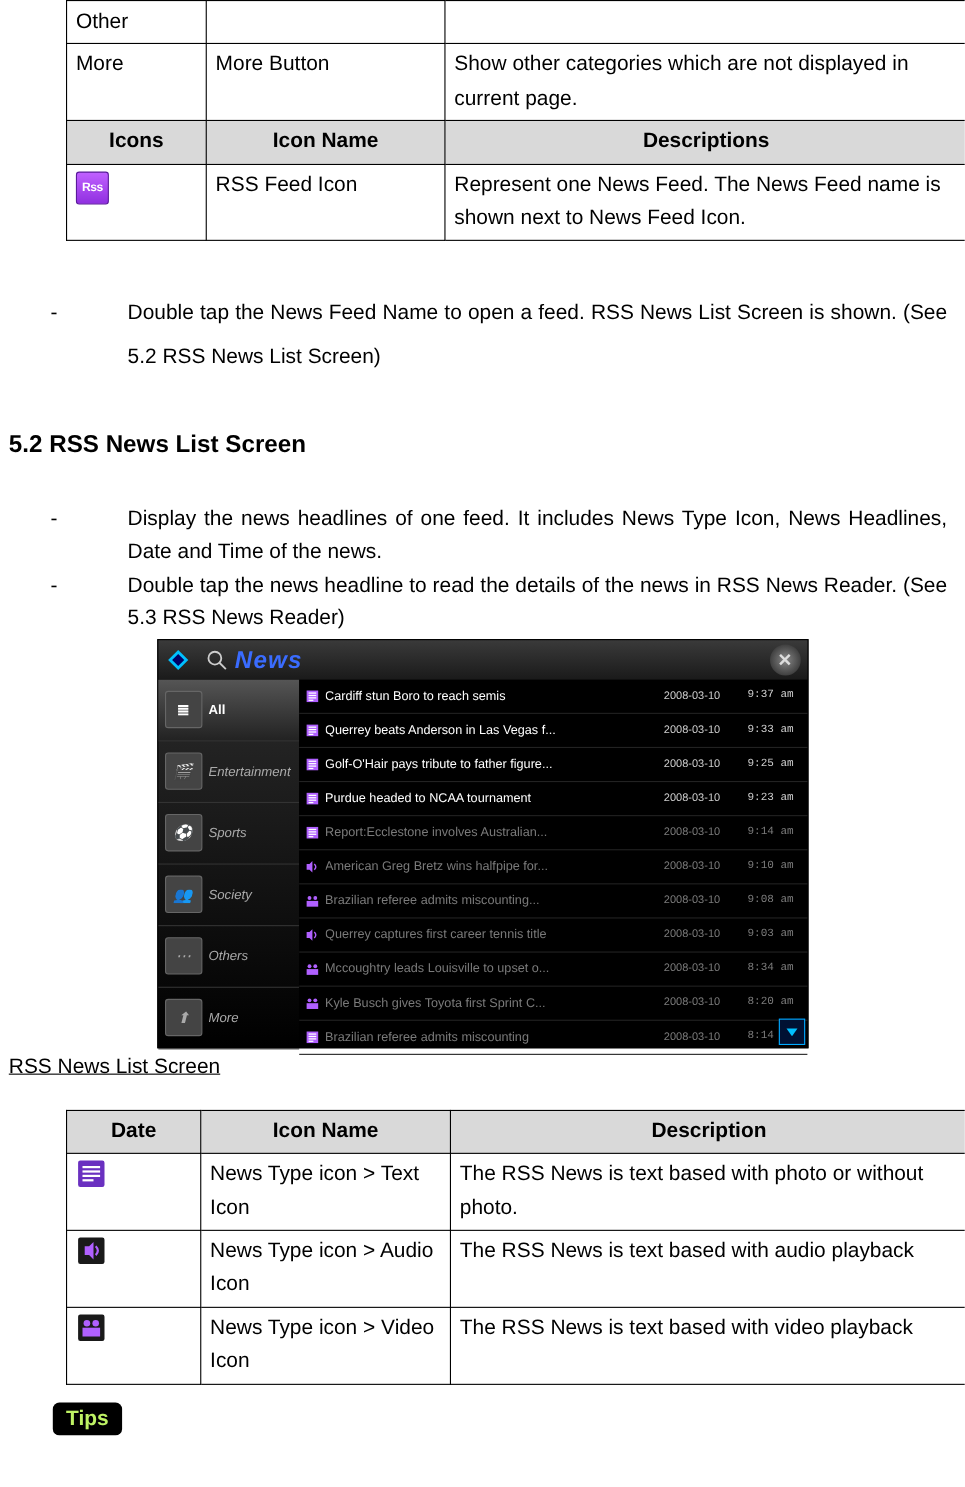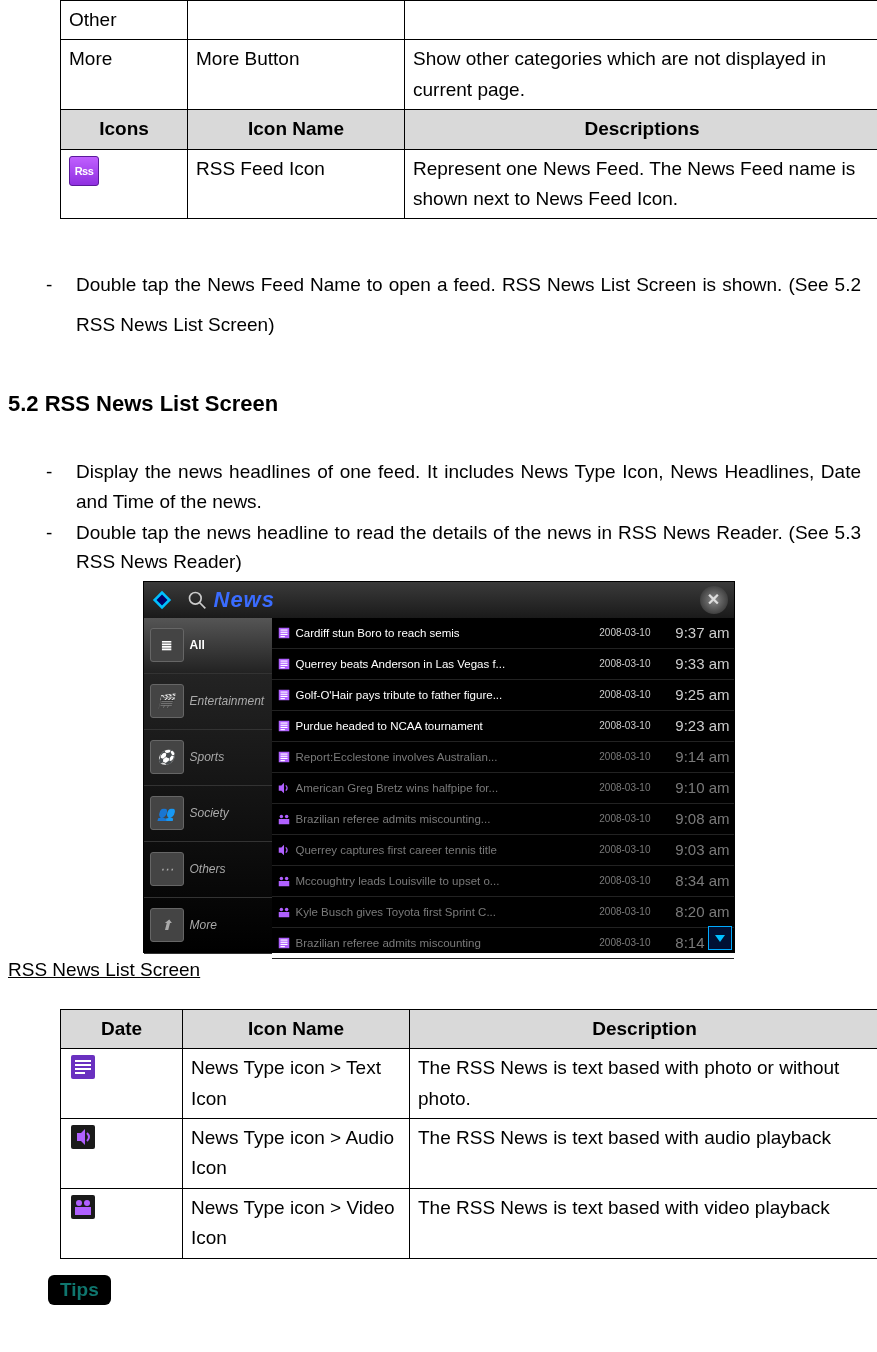--- a/index.html
+++ b/index.html
@@ -53,21 +53,21 @@
 
   .bullet {
     display: flex;
     margin-left: 38px;
     margin-right: 8px;
     line-height: 1.55;
     text-align: justify;
     margin-top: 2px;
   }
   .bullet .dash { width: 30px; flex: 0 0 30px; }
-  .bullet .txt  { flex: 1; }
+  .bullet .txt  { flex: 1; margin-left: 40px; }
 
   .spaced {
     margin-top: 46px;
     margin-bottom: 46px;
     line-height: 2.1;
   }
 
   h2.section {
     font-size: 22px;
     font-weight: bold;
@@ -158,41 +158,41 @@
     padding: 0 4px;
     white-space: nowrap;
     justify-content: flex-end;
   }
   .row-icon {
     width: 16px; height: 16px; flex: 0 0 16px;
     display:flex;align-items:center;justify-content:center;
   }
   .row-title { flex: 1; overflow: hidden; text-overflow: ellipsis; font-size: 11.5px;}
   .row-date  { flex: 0 0 72px; font-size: 10px; color: #ccc;}
-  .row-time  { flex: 0 0 50px; font-size: 15px; color: #ccc;}
+  .row-time  { flex: 0 0 50px; font-size: 10px; color: #ccc; font-family: Liberation Mono, monospace;}
   .dim { color: #7a7a7a; }
   .dim .row-date, .dim .row-time { color:#7a7a7a; }
   .scroll-down {
     position: absolute;
     right: 2px; bottom: 2px;
     width: 22px; height: 22px;
     border: 1px solid #0af;
     background: #013;
     display:flex;align-items:center;justify-content:center;
   }
   .caption {
     text-align: left;
     margin: 6px 0 28px 0;
     text-decoration: underline;
   }
 
   .tips {
     display: inline-block;
     background: #000;
-    color: #0f766e;
+    color: #bef264;
     font-weight: bold;
     border-radius: 6px;
     padding: 4px 12px;
     margin-left: 40px;
     margin-top: 16px;
     font-size: 19px;
   }
 </style>
 </head>
 <body>

